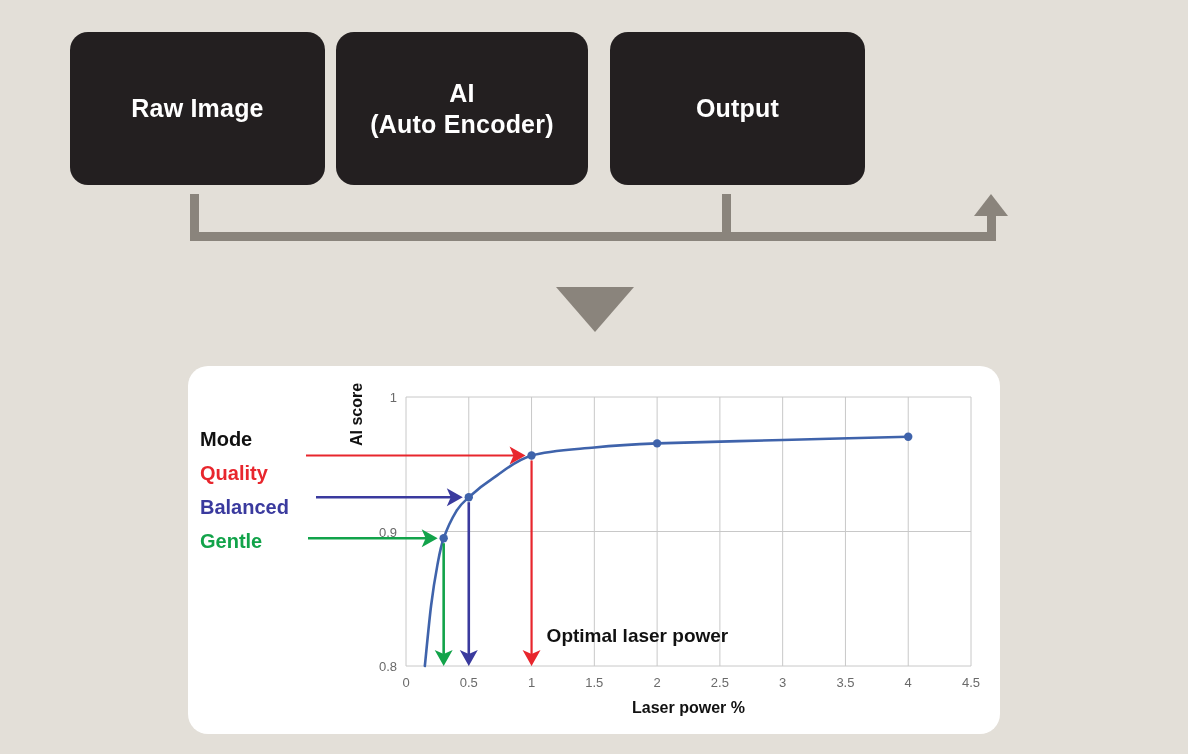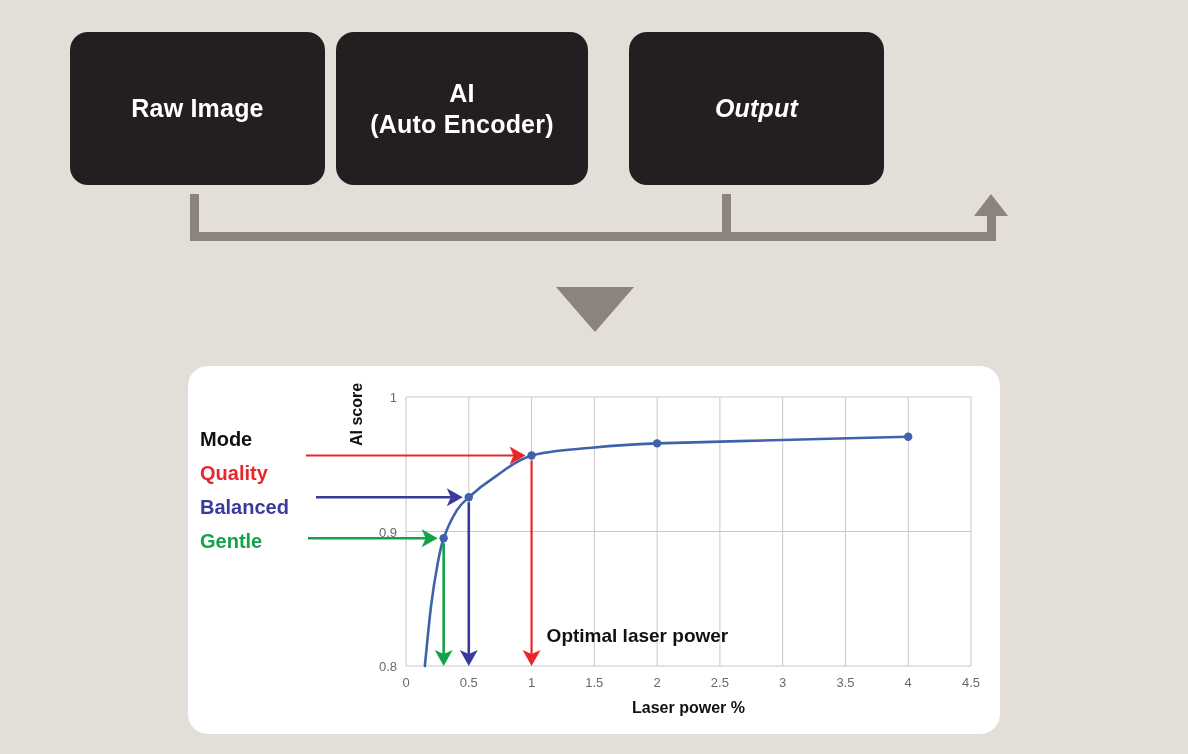--- a/index.html
+++ b/index.html
@@ -39,21 +39,21 @@
     color: #ffffff;
     font-size: 25px;
     font-weight: bold;
     line-height: 1.22;
     text-align: center;
     letter-spacing: 0.2px;
     white-space: pre-line;
   }
   #box-raw-image  { left: 70px;  width: 255px; }
   #box-ai         { left: 336px; width: 252px; }
-  #box-output     { left: 629px; width: 255px; font-style: italic; }
+  #box-output     { left: 610px; width: 255px; }
   #box-corr       { left: 867px; width: 249px; }
 
   
   #feedback-connector {
     position: absolute;
     left: 0;
     top: 180px;
     width: 1188px;
     height: 90px;
   }

